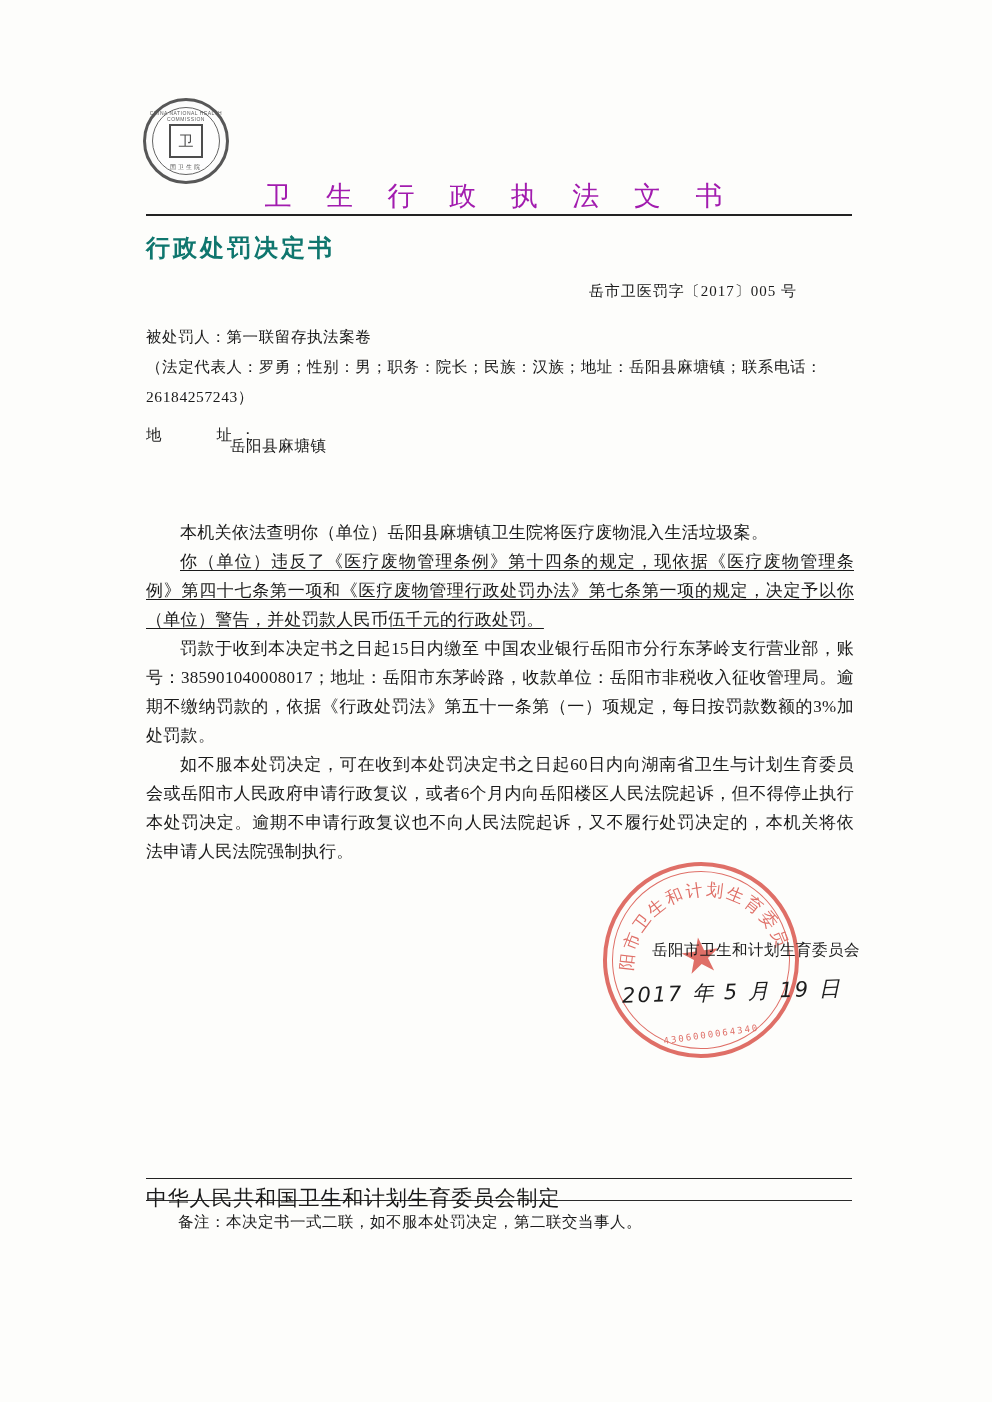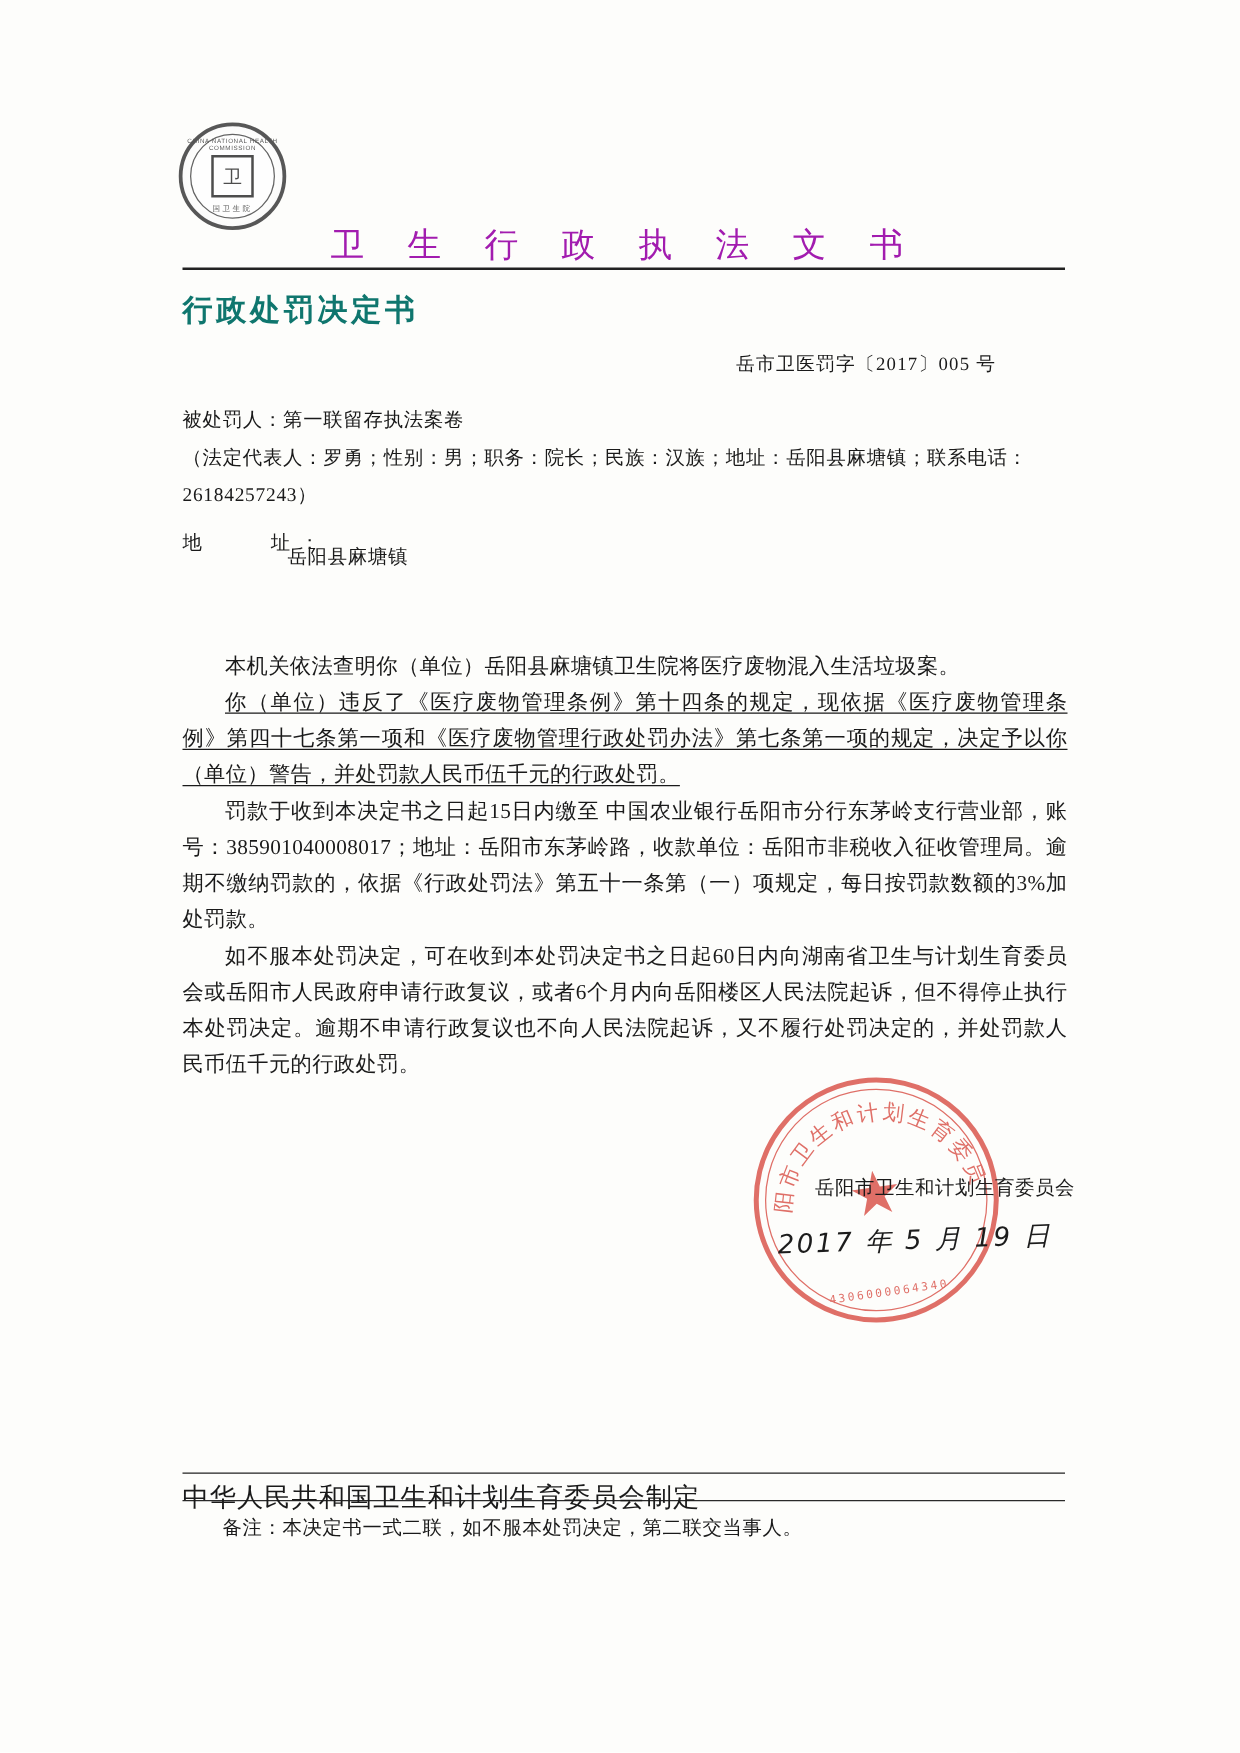--- a/index.html
+++ b/index.html
@@ -270,21 +270,21 @@
 
   <div class="field f-party">被处罚人：第一联留存执法案卷</div>
   <div class="field f-rep">（法定代表人：罗勇；性别：男；职务：院长；民族：汉族；地址：岳阳县麻塘镇；联系电话：26184257243）</div>
   <div class="field f-addr-lbl">地　　址：</div>
   <div class="field f-addr-val">岳阳县麻塘镇</div>
 
   <div class="body-text">
     <p>本机关依法查明你（单位）岳阳县麻塘镇卫生院将医疗废物混入生活垃圾案。</p>
     <p class="u">你（单位）违反了《医疗废物管理条例》第十四条的规定，现依据《医疗废物管理条例》第四十七条第一项和《医疗废物管理行政处罚办法》第七条第一项的规定，决定予以你（单位）警告，并处罚款人民币伍千元的行政处罚。</p>
     <p>罚款于收到本决定书之日起15日内缴至 中国农业银行岳阳市分行东茅岭支行营业部，账号：385901040008017；地址：岳阳市东茅岭路，收款单位：岳阳市非税收入征收管理局。逾期不缴纳罚款的，依据《行政处罚法》第五十一条第（一）项规定，每日按罚款数额的3%加处罚款。</p>
-    <p>如不服本处罚决定，可在收到本处罚决定书之日起60日内向湖南省卫生与计划生育委员会或岳阳市人民政府申请行政复议，或者6个月内向岳阳楼区人民法院起诉，但不得停止执行本处罚决定。逾期不申请行政复议也不向人民法院起诉，又不履行处罚决定的，并处罚款人民币伍千元的行政处罚。</p>
+    <p>如不服本处罚决定，可在收到本处罚决定书之日起60日内向湖南省卫生与计划生育委员会或岳阳市人民政府申请行政复议，或者6个月内向岳阳楼区人民法院起诉，但不得停止执行本处罚决定。逾期不申请行政复议也不向人民法院起诉，又不履行处罚决定的，本机关将依法申请人民法院强制执行。</p>
   </div>
 
   <div class="red-seal">
     <div class="seal-inner"></div>
     <svg class="seal-arc" viewBox="0 0 196 196">
       <defs>
         <path id="arcpath" d="M 24,104 A 74,74 0 1 1 172,104"></path>
       </defs>
       <text>
         <textPath href="#arcpath" startOffset="50%" text-anchor="middle" id="sealArcText">岳阳市卫生和计划生育委员会</textPath>

